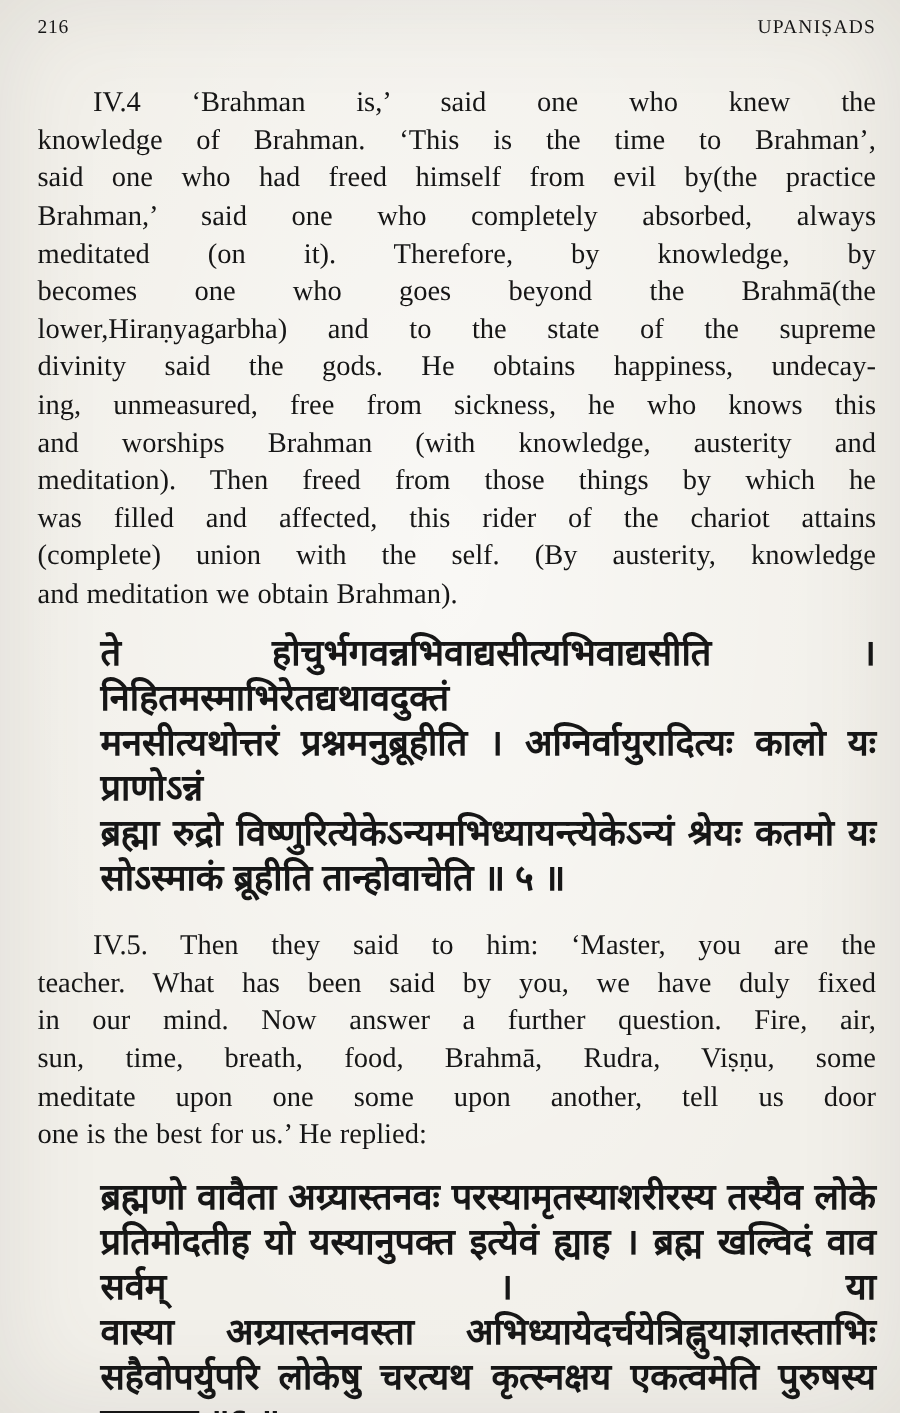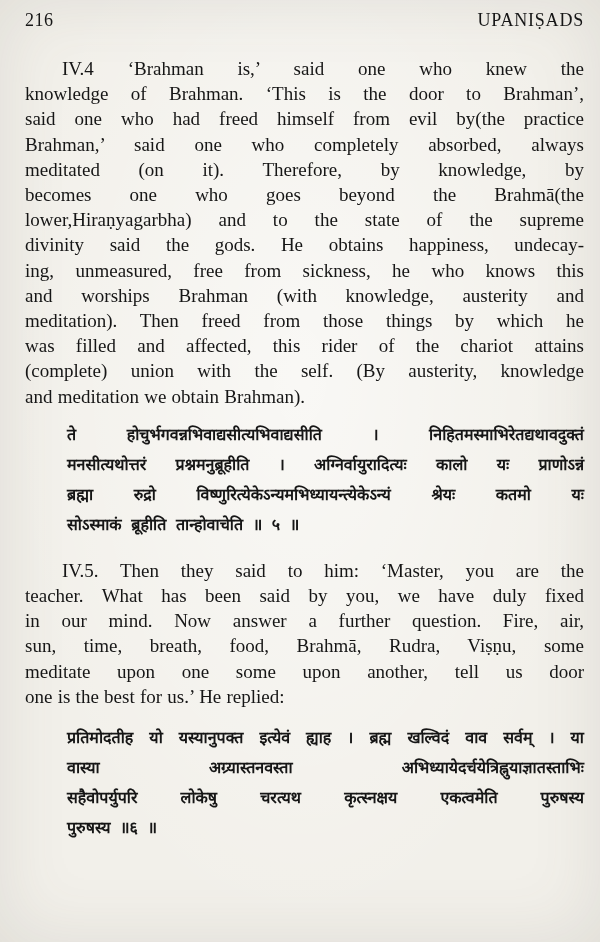--- a/index.html
+++ b/index.html
@@ -14,21 +14,21 @@
     padding:10px 16px 0 25px;
     font-family:"Liberation Serif","DejaVu Serif",serif;
     color:#161616;
     overflow:hidden;
   }
   .header{
     display:flex;
     justify-content:space-between;
     align-items:baseline;
     height:24px;
-    font-size:18px;
+    font-size:13px;
   }
   .page-number{letter-spacing:0.5px;}
   .book-title{letter-spacing:0.8px;}
   .block{box-sizing:border-box;}
   .block.english:nth-child(1){margin-top:22px;}
   .block.sanskrit:nth-child(2){margin-top:12px;}
   .block.english:nth-child(3){margin-top:17px;}
   .block.sanskrit:nth-child(4){margin-top:15px;}
   .english .line{
     font-size:19px;
@@ -36,42 +36,42 @@
     text-align:justify;
     text-align-last:justify;
     text-justify:inter-word;
     word-spacing:0.5px;
     white-space:normal;
   }
   .english .line.first{padding-left:37px;}
   .english .line.last{text-align-last:left;}
   .sanskrit{padding-left:42px;}
   .sanskrit .line{
-    font-family:Liberation Mono, monospace;
+    font-family:Liberation Sans, sans-serif;
     font-weight:700;
-    font-size:16px;
+    font-size:24px;
     line-height:30px;
     text-align:justify;
     text-align-last:justify;
     text-justify:inter-word;
   }
   .sanskrit .line.last{text-align-last:left;}
 </style>
 </head>
 <body>
 
 <div class="page">
   <div class="header">
     <span class="page-number">216</span>
     <span class="book-title">UPANIṢADS</span>
   </div>
   <div class="body" id="page-body">
       <div class="block english">
         <div class="line first">IV.4 ‘Brahman is,’ said one who knew the</div>
-        <div class="line">knowledge of Brahman. ‘This is the door to Brahman’,</div>
+        <div class="line">knowledge of Brahman. ‘This is the time to Brahman’,</div>
         <div class="line">said one who had freed himself from evil by(the practice</div>
         <div class="line">Brahman,’ said one who completely absorbed, always</div>
         <div class="line">meditated (on it). Therefore, by knowledge, by</div>
         <div class="line">becomes one who goes beyond the Brahmā(the</div>
         <div class="line">lower,Hiraṇyagarbha) and to the state of the supreme</div>
         <div class="line">divinity said the gods. He obtains happiness, undecay-</div>
         <div class="line">ing, unmeasured, free from sickness, he who knows this</div>
         <div class="line">and worships Brahman (with knowledge, austerity and</div>
         <div class="line">meditation). Then freed from those things by which he</div>
         <div class="line">was filled and affected, this rider of the chariot attains</div>
@@ -86,19 +86,20 @@
       </div>
       <div class="block english">
         <div class="line first">IV.5. Then they said to him: ‘Master, you are the</div>
         <div class="line">teacher. What has been said by you, we have duly fixed</div>
         <div class="line">in our mind. Now answer a further question. Fire, air,</div>
         <div class="line">sun, time, breath, food, Brahmā, Rudra, Viṣṇu, some</div>
         <div class="line">meditate upon one some upon another, tell us door</div>
         <div class="line last">one is the best for us.’ He replied:</div>
       </div>
       <div class="block sanskrit">
+        <div class="line">ब्रह्मणो वावैता अग्र्यास्तनवः परस्यामृतस्याशरीरस्य तस्यैव लोके</div>
         <div class="line">प्रतिमोदतीह यो यस्यानुपक्त इत्येवं ह्याह । ब्रह्म खल्विदं वाव सर्वम् । या</div>
         <div class="line">वास्या अग्र्यास्तनवस्ता अभिध्यायेदर्चयेत्रिह्नुयाज्ञातस्ताभिः</div>
         <div class="line">सहैवोपर्युपरि लोकेषु चरत्यथ कृत्स्नक्षय एकत्वमेति पुरुषस्य</div>
         <div class="line last">पुरुषस्य ॥६ ॥</div>
       </div>
     </div>
 </div>
 
 </body></html>

